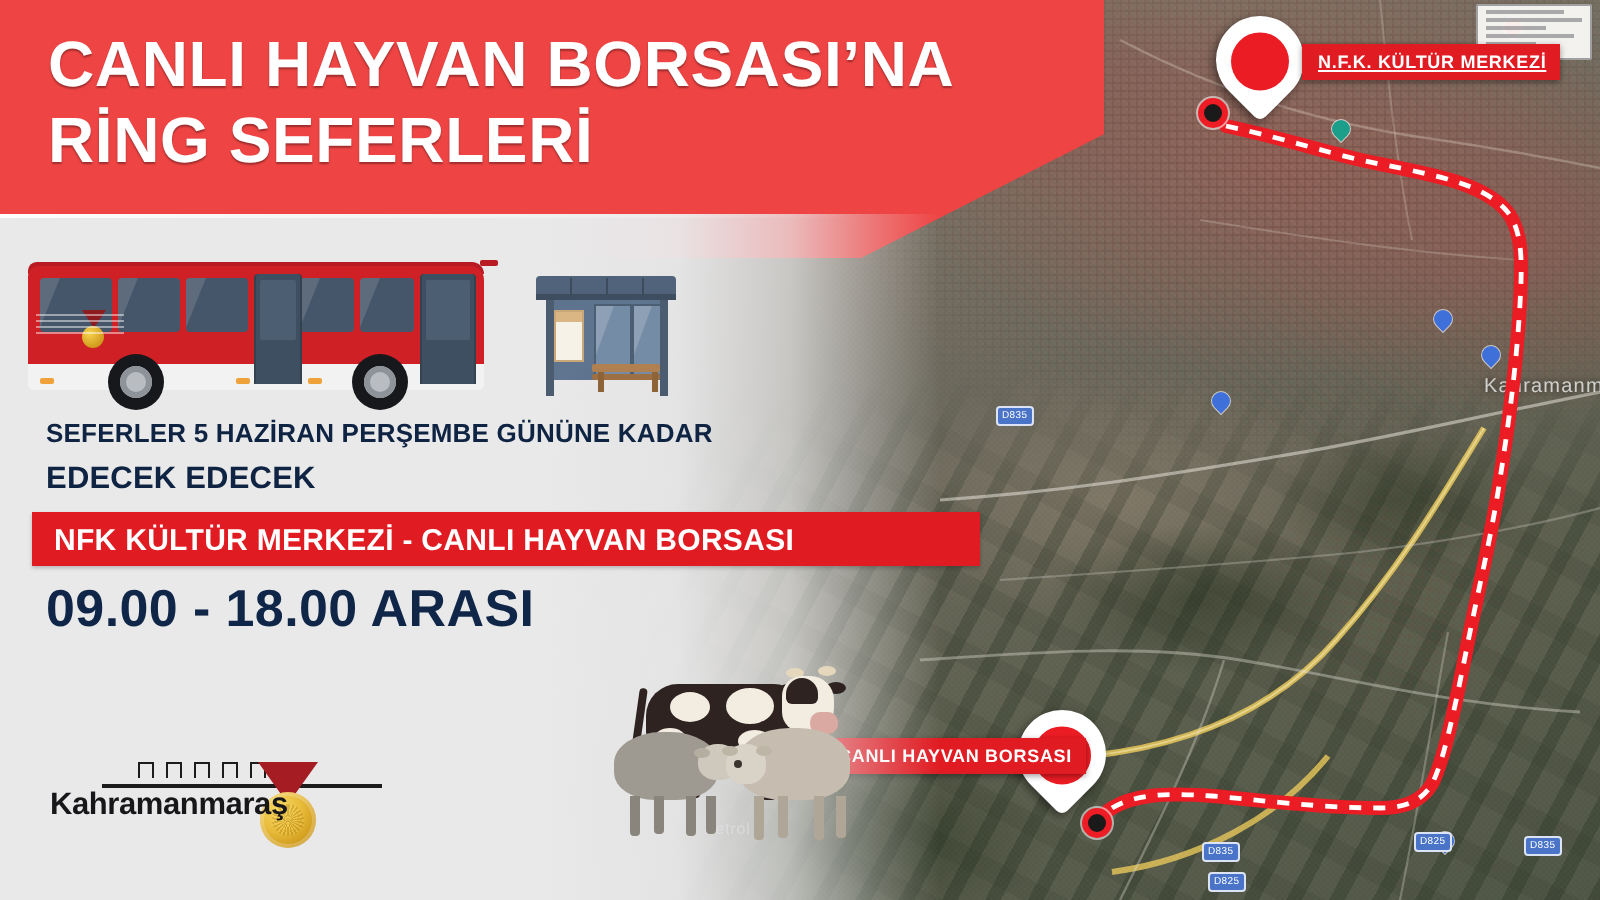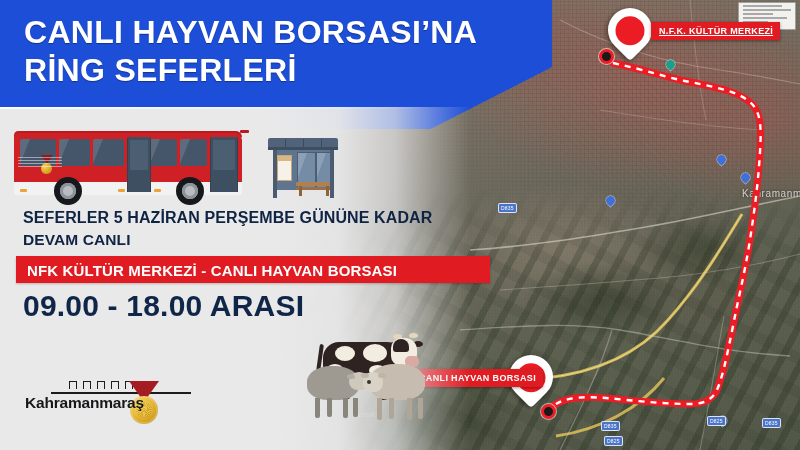--- a/index.html
+++ b/index.html
@@ -145,21 +145,21 @@
     font-size:9px;letter-spacing:.35px;
     padding:4px 7px 4px 8px;
     white-space:nowrap;
     box-shadow:0 1px 3px rgba(0,0,0,.4);
     font-family:"Liberation Sans", sans-serif;
   }
 
   
   .header{
     position:absolute;left:0;top:0;width:552px;height:129px;
-    background:#1d4ed8;
+    background:#ef4444;
     -webkit-clip-path:polygon(0 0, 100% 0, 100% 52%, 78% 100%, 0 100%);
             clip-path:polygon(0 0, 100% 0, 100% 52%, 78% 100%, 0 100%);
     box-shadow:0 1px 0 rgba(255,255,255,.18);
   }
   .header h1{
     margin:0;
     position:absolute;left:24px;top:13px;
     color:#fff;
     font-weight:bold;
     font-size:32px;
@@ -298,38 +298,38 @@
 
   
   .info-line{
     position:absolute;left:23px;
     color:#0f2443;
     font-weight:bold;
     font-family:"Liberation Sans", sans-serif;
     letter-spacing:.1px;
     white-space:nowrap;
   }
-  .info-1{top:209px;font-size:16px;}
+  .info-1{top:209px;font-size:13px;}
   .info-2{top:231px;font-size:15.5px;}
 
   .red-banner{
     position:absolute;left:16px;top:256px;width:474px;height:27px;
     background:#e01b22;
     box-shadow:0 1px 2px rgba(0,0,0,.22);
   }
   .red-banner span{
     position:absolute;left:11px;top:6px;
     color:#fff;font-weight:bold;font-size:15px;letter-spacing:.15px;
     font-family:"Liberation Sans", sans-serif;
     white-space:nowrap;
   }
 
   .hours-1{
     position:absolute;left:23px;top:289px;
-    color:#102648;font-weight:bold;font-size:30px;letter-spacing:.2px;
+    color:#102648;font-weight:bold;font-size:26px;letter-spacing:.2px;
     font-family:"Liberation Sans", sans-serif;white-space:nowrap;
   }
   .hours-2{
     position:absolute;left:23px;top:321px;
     color:#102648;font-weight:bold;font-size:26px;letter-spacing:.2px;
     font-family:"Liberation Sans", sans-serif;white-space:nowrap;
   }
 
   
   .logo{position:absolute;left:25px;top:381px;width:160px;height:52px;}
@@ -566,21 +566,21 @@
     <div class="shelter-poster"></div>
     <div class="shelter-bench"></div>
     <div class="shelter-bench2"></div>
     <div class="shelter-leg" style="left:31px;"></div>
     <div class="shelter-leg" style="left:58px;"></div>
     <div class="shelter-post" style="left:5px;"></div>
     <div class="shelter-post" style="left:62px;"></div>
   </div>
 
   <div class="info-line info-1">SEFERLER 5 HAZİRAN PERŞEMBE GÜNÜNE KADAR</div>
-  <div class="info-line info-2">DEVAM CANLI</div>
+  <div class="info-line info-2">EDECEK EDECEK</div>
 
   <div class="red-banner">
     <span>NFK KÜLTÜR MERKEZİ - CANLI HAYVAN BORSASI</span>
   </div>
 
   <div class="hours-1">09.00 - 18.00 ARASI</div>
 
   <div class="logo">
     <div class="crenel">
       <i style="left:0px"></i>

